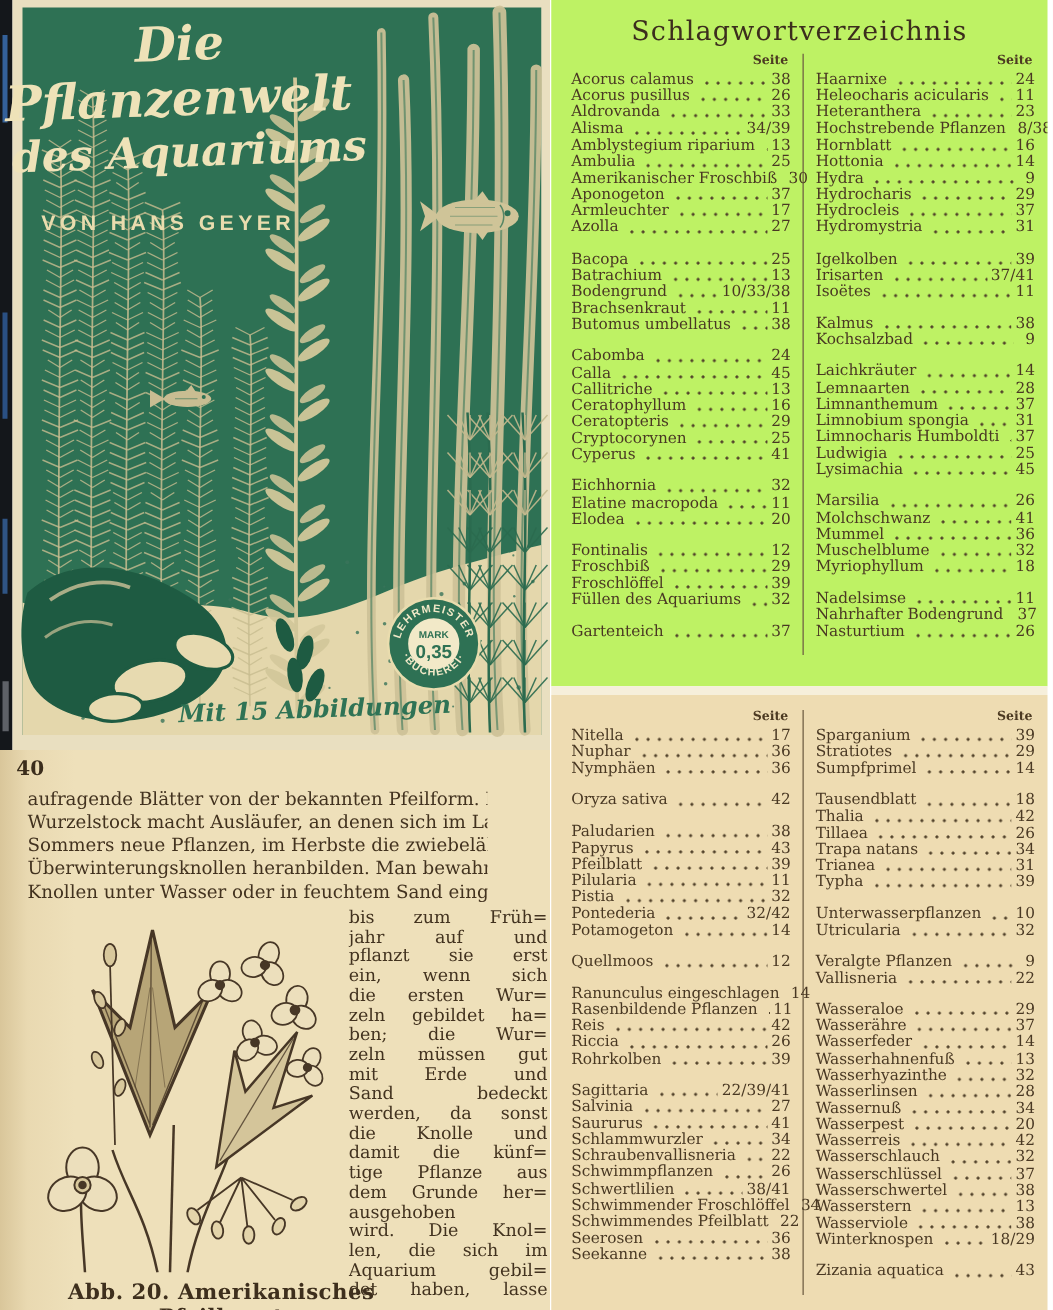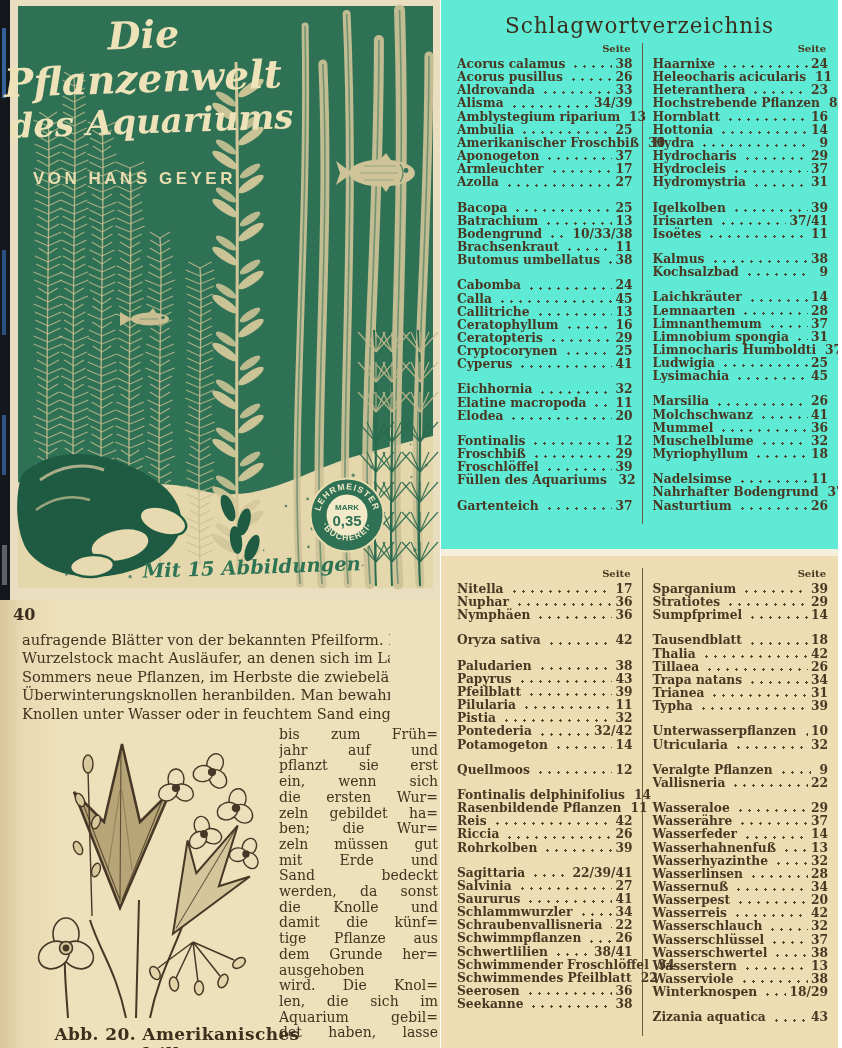--- a/index.html
+++ b/index.html
@@ -19,30 +19,30 @@
                color:#42321f;white-space:nowrap;overflow:hidden;}
   .narrowcol{position:absolute;left:279px;top:127px;width:159px;}
   .narrowcol .tline{font-size:14px;line-height:15.7px;text-align:justify;text-align-last:justify;
                     color:#42321f;white-space:nowrap;overflow:hidden;}
   .figurebox{position:absolute;left:8px;top:130px;width:264px;height:288px;}
   .figcaption{position:absolute;left:34px;top:424px;width:286px;text-align:center;
               font-size:17px;font-weight:700;color:#3e2f1d;letter-spacing:.4px;}
 
   
   .idxpage{position:absolute;left:441px;width:397px;overflow:hidden;color:#493823;}
-  .idxpage.top{top:0;height:549px;background:#5eead4;}
+  .idxpage.top{top:0;height:549px;background:#bef264;}
   .idxpage.bottom{top:556px;height:492px;background:#eedcb2;}
   .scanstrip{position:absolute;left:441px;top:549px;width:397px;height:7px;background:#f6efdb;}
   .idx-title{text-align:center;padding-top:13px;font-size:21.5px;color:#3c2e1d;letter-spacing:1px;}
   .idx-cols{display:flex;padding:5px 10px 0 16px;}
   .idx-cols .col{width:50%;min-width:0;}
   .idx-cols .col.left{border-right:1px solid #6e5c42;padding-right:9px;}
   .idx-cols .col.right{padding-left:10px;}
   .seite{text-align:right;font-size:10px;font-weight:700;margin-bottom:3px;padding-right:2px;color:#4c3a22;}
-  .idx-group{margin-bottom:12px;font-weight:bold;}
+  .idx-group{margin-bottom:12px;}
   .idx-row{display:flex;align-items:baseline;font-size:12.25px;line-height:13.15px;}
   .idx-row .nm{white-space:nowrap;}
   .idx-row .lead{flex:1 1 4px;min-width:0;height:9px;align-self:flex-end;margin:0 3px 2px 6px;
         background-image:radial-gradient(circle,#51412a 1.05px,rgba(0,0,0,0) 1.35px);
         background-size:9px 3px;background-repeat:repeat-x;background-position:0 100%;}
   .idx-row .pg{white-space:nowrap;text-align:right;min-width:14px;}
 </style>
 </head>
 <body>
 
@@ -1465,21 +1465,21 @@
             </div>
             <div class="idx-group">
               <div class="idx-row">
                 <span class="nm">Quellmoos</span>
                 <span class="lead"></span>
                 <span class="pg">12</span>
               </div>
             </div>
             <div class="idx-group">
               <div class="idx-row">
-                <span class="nm">Fontinalis delphinifolius</span>
+                <span class="nm">Ranunculus eingeschlagen</span>
                 <span class="lead"></span>
                 <span class="pg">14</span>
               </div>
               <div class="idx-row">
                 <span class="nm">Rasenbildende Pflanzen</span>
                 <span class="lead"></span>
                 <span class="pg">11</span>
               </div>
               <div class="idx-row">
                 <span class="nm">Reis</span>

